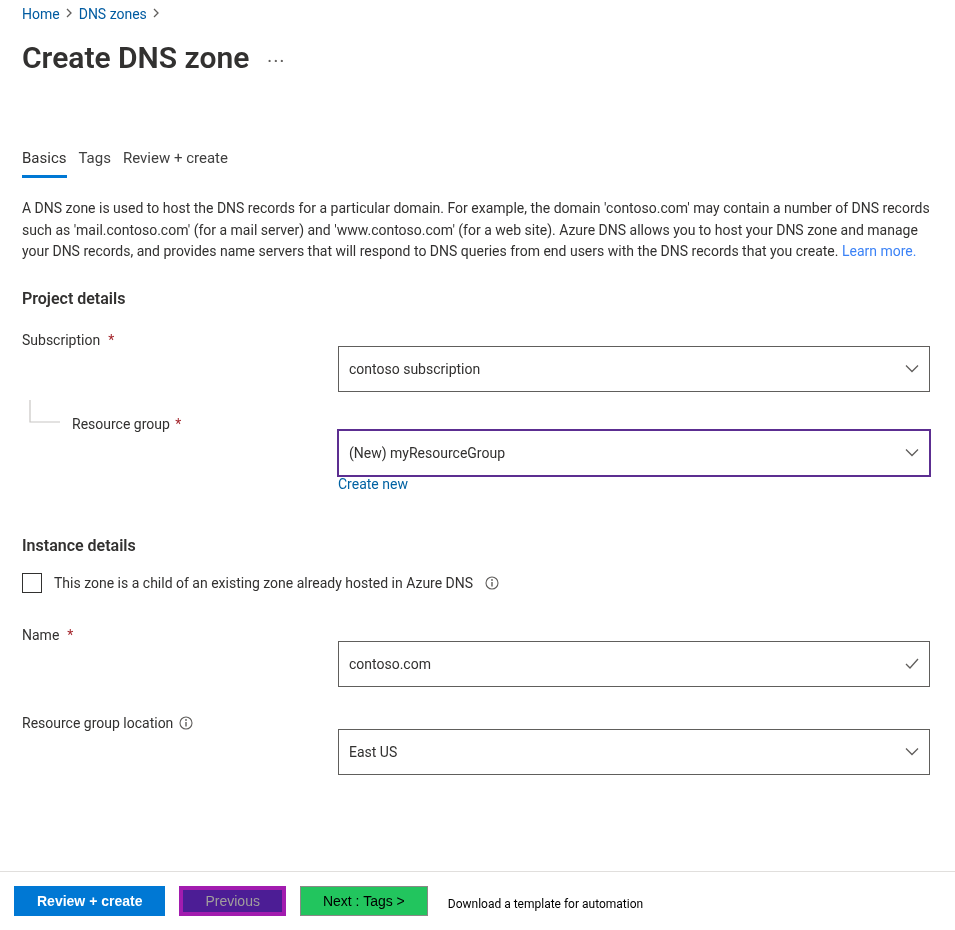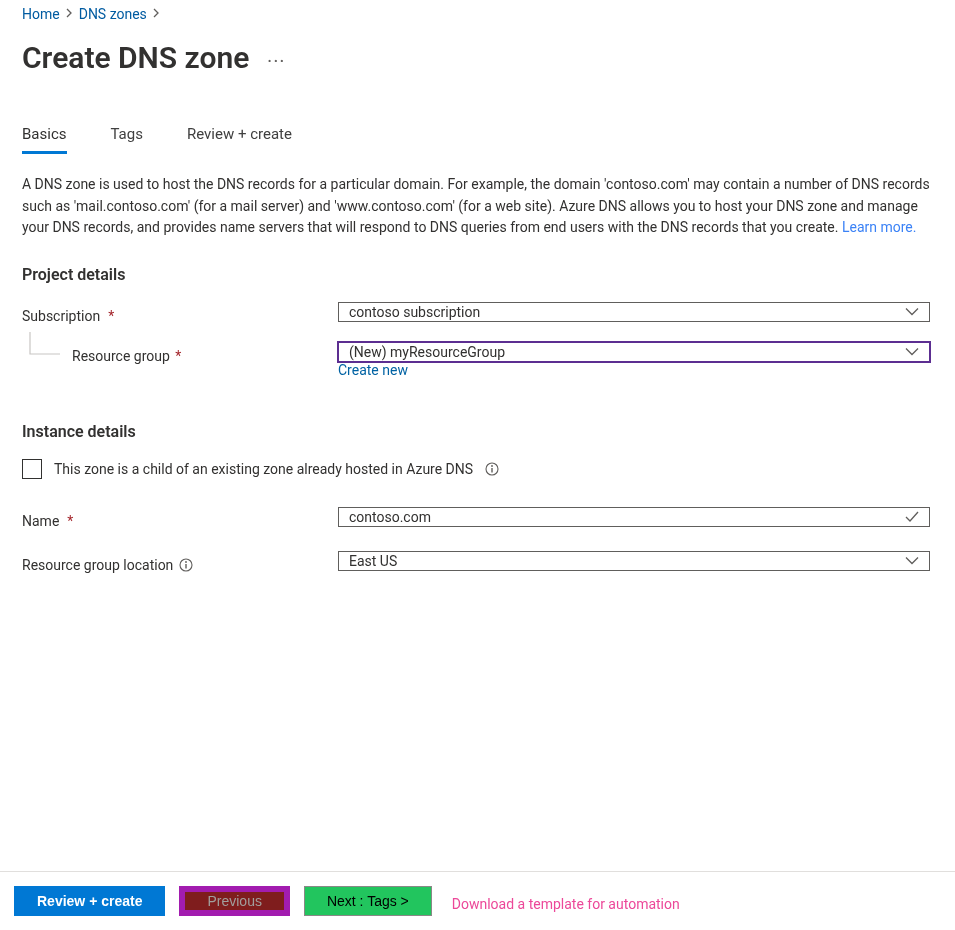--- a/index.html
+++ b/index.html
@@ -32,39 +32,39 @@
   .crumb-sep {
     color: #605e5c;
     font-size: 11px;
   }
   
   .title-row {
     display: flex;
     align-items: center;
     gap: 18px;
     margin-top: 18px;
-    margin-bottom: 46px;
+    margin-bottom: 70px;
   }
   h1.page-title {
     font-size: 30px;
     font-weight: 600;
     margin: 0;
     color: #323130;
   }
   .ellipsis {
     color: #605e5c;
     letter-spacing: 2px;
     font-weight: bold;
     cursor: pointer;
     padding-top: 6px;
   }
   
   .tabs {
     display: flex;
-    gap: 44px;
+    gap: 12px;
     border-bottom: none;
     margin-bottom: 20px;
   }
   .tab {
     font-size: 15px;
     padding: 4px 0 8px 0;
     cursor: pointer;
     color: #404040;
     border-bottom: 3px solid transparent;
   }
@@ -112,29 +112,30 @@
   .form-control-col {
     flex: 1;
     max-width: 592px;
   }
   .req {
     color: #a4262c;
     margin-left: 2px;
   }
   .select-box {
     width: 100%;
-    height: 20px;
+    height: 46px;
     border: 1px solid #605e5c;
     background: #fff;
     font-size: 14px;
     padding: 0 34px 0 10px;
     position: relative;
     display: flex;
     align-items: center;
     cursor: pointer;
+    margin-top: 20px;
   }
   .select-box.highlight {
     border: 1px solid #5c2e91;
     outline: 1px solid #5c2e91;
   }
   .select-box .chev, .select-box .chk {
     position: absolute;
     right: 10px;
     top: 50%;
     transform: translateY(-50%);
@@ -207,28 +208,28 @@
     align-items: center;
     justify-content: center;
   }
   .btn.primary {
     background: #0078d4;
     border: 1px solid #0078d4;
     color: #fff;
     font-weight: 600;
   }
   .btn.disabled {
-    background: #7f1d1d;
+    background: #4c1d95;
     color: #a19f9d;
-    border: 6px solid #a21caf;
+    border: 4px solid #a21caf;
     cursor: default;
   }
   .footer-link {
-    color: #ec4899;
-    font-size: 14px;
+    color: #000000;
+    font-size: 12px;
     cursor: pointer;
     margin-left: 6px;
     margin-top: 6px;
   }
 </style>
 </head>
 <body>
 
 <div class="content">
 

